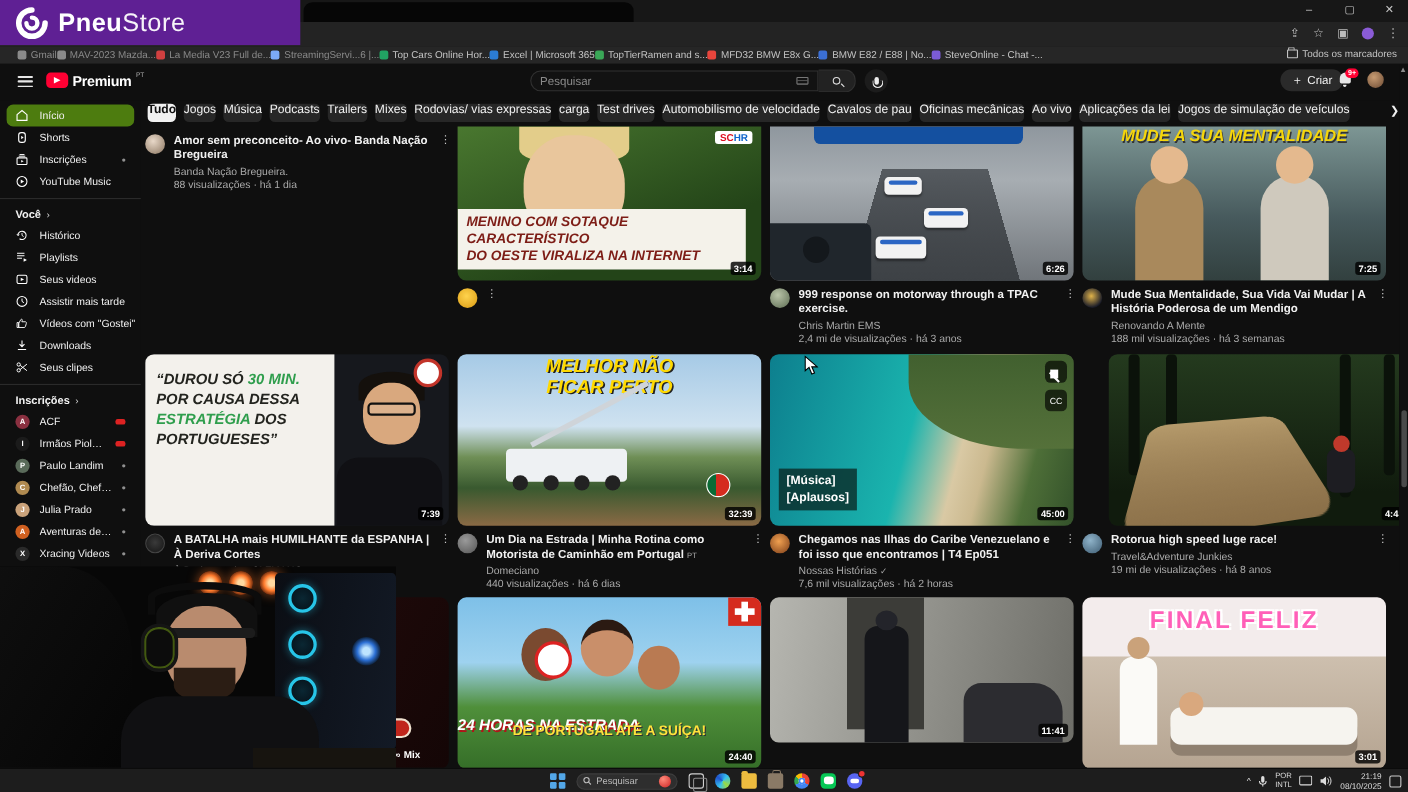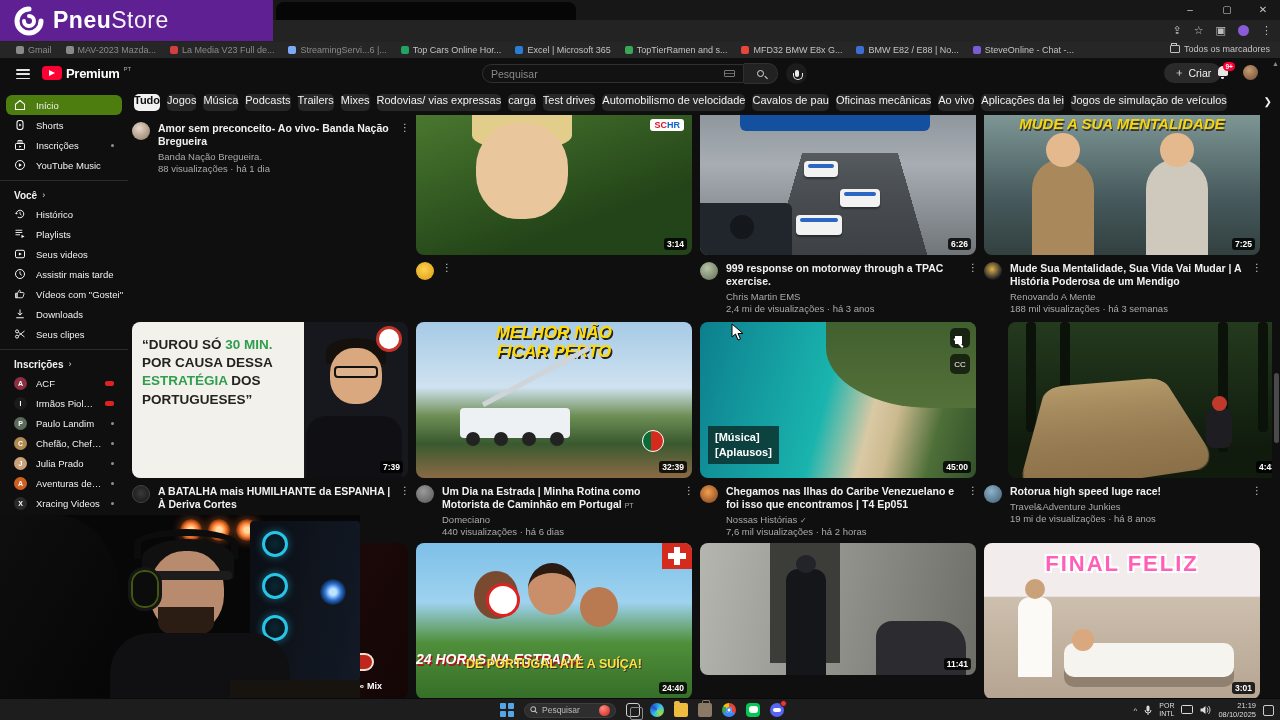--- a/index.html
+++ b/index.html
@@ -5,21 +5,21 @@
   *{margin:0;padding:0;box-sizing:border-box;font-family:"Liberation Sans","DejaVu Sans",sans-serif;}
   html,body{width:1280px;height:720px;overflow:hidden;background:#000;}
   #stage{position:relative;width:1280px;height:720px;background:#0f0f0f;overflow:hidden;}
 
   
   .tabstrip{position:absolute;left:0;top:0;width:1280px;height:20px;background:#171717;}
   .activetab{position:absolute;left:276px;top:2px;width:300px;height:18px;background:#060606;border-radius:8px 8px 0 0;}
   .winctl{position:absolute;top:4px;color:#c8c8c8;font-size:10px;width:30px;text-align:center;}
   .toolbar{position:absolute;left:0;top:20px;width:1280px;height:22px;background:#232323;}
   .tb-icons{position:absolute;right:8px;top:24px;display:flex;gap:12px;align-items:center;color:#bdbdbd;font-size:11px;}
-  .bookbar{position:absolute;left:0;top:42px;width:1280px;height:16px;background:#262626;display:flex;align-items:center;padding-left:16px;gap:14px;}
+  .bookbar{position:absolute;left:0;top:42px;width:1280px;height:16px;background:#262626;display:flex;align-items:center;padding-left:16px;}
   .bm{display:flex;align-items:center;gap:4px;color:#c3c3c3;font-size:9px;white-space:nowrap;}
   .bm .fav{width:8px;height:8px;border-radius:2px;flex:none;}
   .bm.dim{color:#8a8a8a;}
   .allbm{position:absolute;right:10px;top:44px;display:flex;gap:4px;align-items:center;color:#c3c3c3;font-size:9px;}
   .folder-ic{width:10px;height:8px;border:1px solid #c3c3c3;border-radius:1px;position:relative;}
   .folder-ic:before{content:"";position:absolute;left:0;top:-3px;width:4px;height:2px;border:1px solid #c3c3c3;border-bottom:none;border-radius:1px 1px 0 0;}
 
   
   .pneu{position:absolute;left:0;top:0;width:273px;height:41px;background:#5f2094;z-index:40;display:flex;align-items:center;gap:9px;padding-left:14px;}
   .pneu .word{color:#fff;font-size:23px;letter-spacing:.5px;}
@@ -104,21 +104,21 @@
   .t-road .car{position:absolute;width:34px;height:16px;background:#f2f2f2;border-radius:4px;box-shadow:0 2px 2px rgba(0,0,0,.4);}
   .t-road .car:before{content:"";position:absolute;left:4px;top:3px;right:4px;height:4px;background:#2b66c4;border-radius:2px;}
   .t-road .inset{position:absolute;left:0;bottom:0;width:92px;height:52px;background:#20262c;border-radius:0 6px 0 0;}
   .t-road .inset:before{content:"";position:absolute;left:30px;top:12px;width:24px;height:24px;border-radius:50%;background:#14181c;}
   .t-anim{background:linear-gradient(#7d9694,#46595c 60%,#32403f);}
   .t-anim .ytext{position:absolute;left:0;top:0;width:100%;text-align:center;color:#f6d60a;font-weight:800;font-style:italic;font-size:15px;text-shadow:1px 2px 0 #333;}
   .t-anim .guy{position:absolute;bottom:0;width:62px;height:96px;border-radius:30px 30px 0 0;}
   .t-anim .g1{left:48px;background:#a9895c;} .t-anim .g2{right:52px;background:#cfc9bd;}
   .t-anim .gh{position:absolute;top:-26px;left:14px;width:34px;height:34px;border-radius:50%;background:#e4b98e;}
   .t-quote{background:#16181d;}
-  .t-quote .panel{position:absolute;left:0;top:0;width:172px;height:100%;background:#f3f1ec;padding:14px 10px;color:#23241f;font-weight:800;font-size:13.5px;line-height:1.35;}
+  .t-quote .panel{position:absolute;left:0;top:0;width:172px;height:100%;background:#f3f1ec;padding:14px 10px;color:#23241f;font-weight:800;font-size:13.5px;line-height:1.35;font-style:italic;}
   .t-quote .hl{color:#2f9e4d;}
   .t-quote .mhead{position:absolute;right:26px;top:26px;width:52px;height:56px;border-radius:45%;background:#d9a87e;}
   .t-quote .hair2{position:absolute;right:22px;top:16px;width:60px;height:26px;border-radius:50% 50% 0 0;background:#14100c;}
   .t-quote .glass{position:absolute;right:30px;top:44px;width:44px;height:12px;border:2px solid #111;border-radius:4px;background:rgba(255,255,255,.12);}
   .t-quote .torso{position:absolute;right:6px;bottom:0;width:96px;height:62px;border-radius:20px 20px 0 0;background:#101014;}
   .t-quote .plogo{position:absolute;right:6px;top:4px;width:26px;height:26px;border-radius:50%;background:#fff;border:3px solid #c2342a;}
   .t-crane{background:linear-gradient(#a6cae6 0%,#cfe2f0 42%,#6f8f56 60%,#39592f 78%,#8a6a45 100%);}
   .t-crane .ytext2{position:absolute;left:0;top:2px;width:100%;text-align:center;color:#ffd900;font-weight:800;font-style:italic;font-size:17px;line-height:1.1;text-shadow:1.5px 1.5px 0 #222;}
   .t-crane .boom{position:absolute;left:60px;top:52px;width:120px;height:5px;background:#cfd4d9;transform:rotate(-28deg);}
   .t-crane .truck{position:absolute;left:44px;top:86px;width:110px;height:30px;background:#eef1f3;border-radius:4px;}
@@ -548,20 +548,21 @@
         </div>
         <div class="kebab">⋮</div>
       </div>
     </div>
 
     <div class="card r1" style="left:284px;top:0">
       <div class="thumb t-kid" style="height:140px">
         <div class="hair"></div>
           <div class="head"></div>
         <div class="sclogo"><b>SC</b><span>HR</span></div>
+        <div class="banner"><span>MENINO COM SOTAQUE CARACTERÍSTICO</span><br><span>DO OESTE VIRALIZA NA INTERNET</span></div>
         <span class="dur">3:14</span>
       </div>
       <div class="meta">
         <div class="cav" style="background:radial-gradient(circle at 45% 40%,#ffd34d,#d99a12)"></div>
         <div class="kebab">⋮</div>
       </div>
     </div>
 
     <div class="card r1" style="left:568px;top:0">
       <div class="thumb t-road" style="height:140px">

